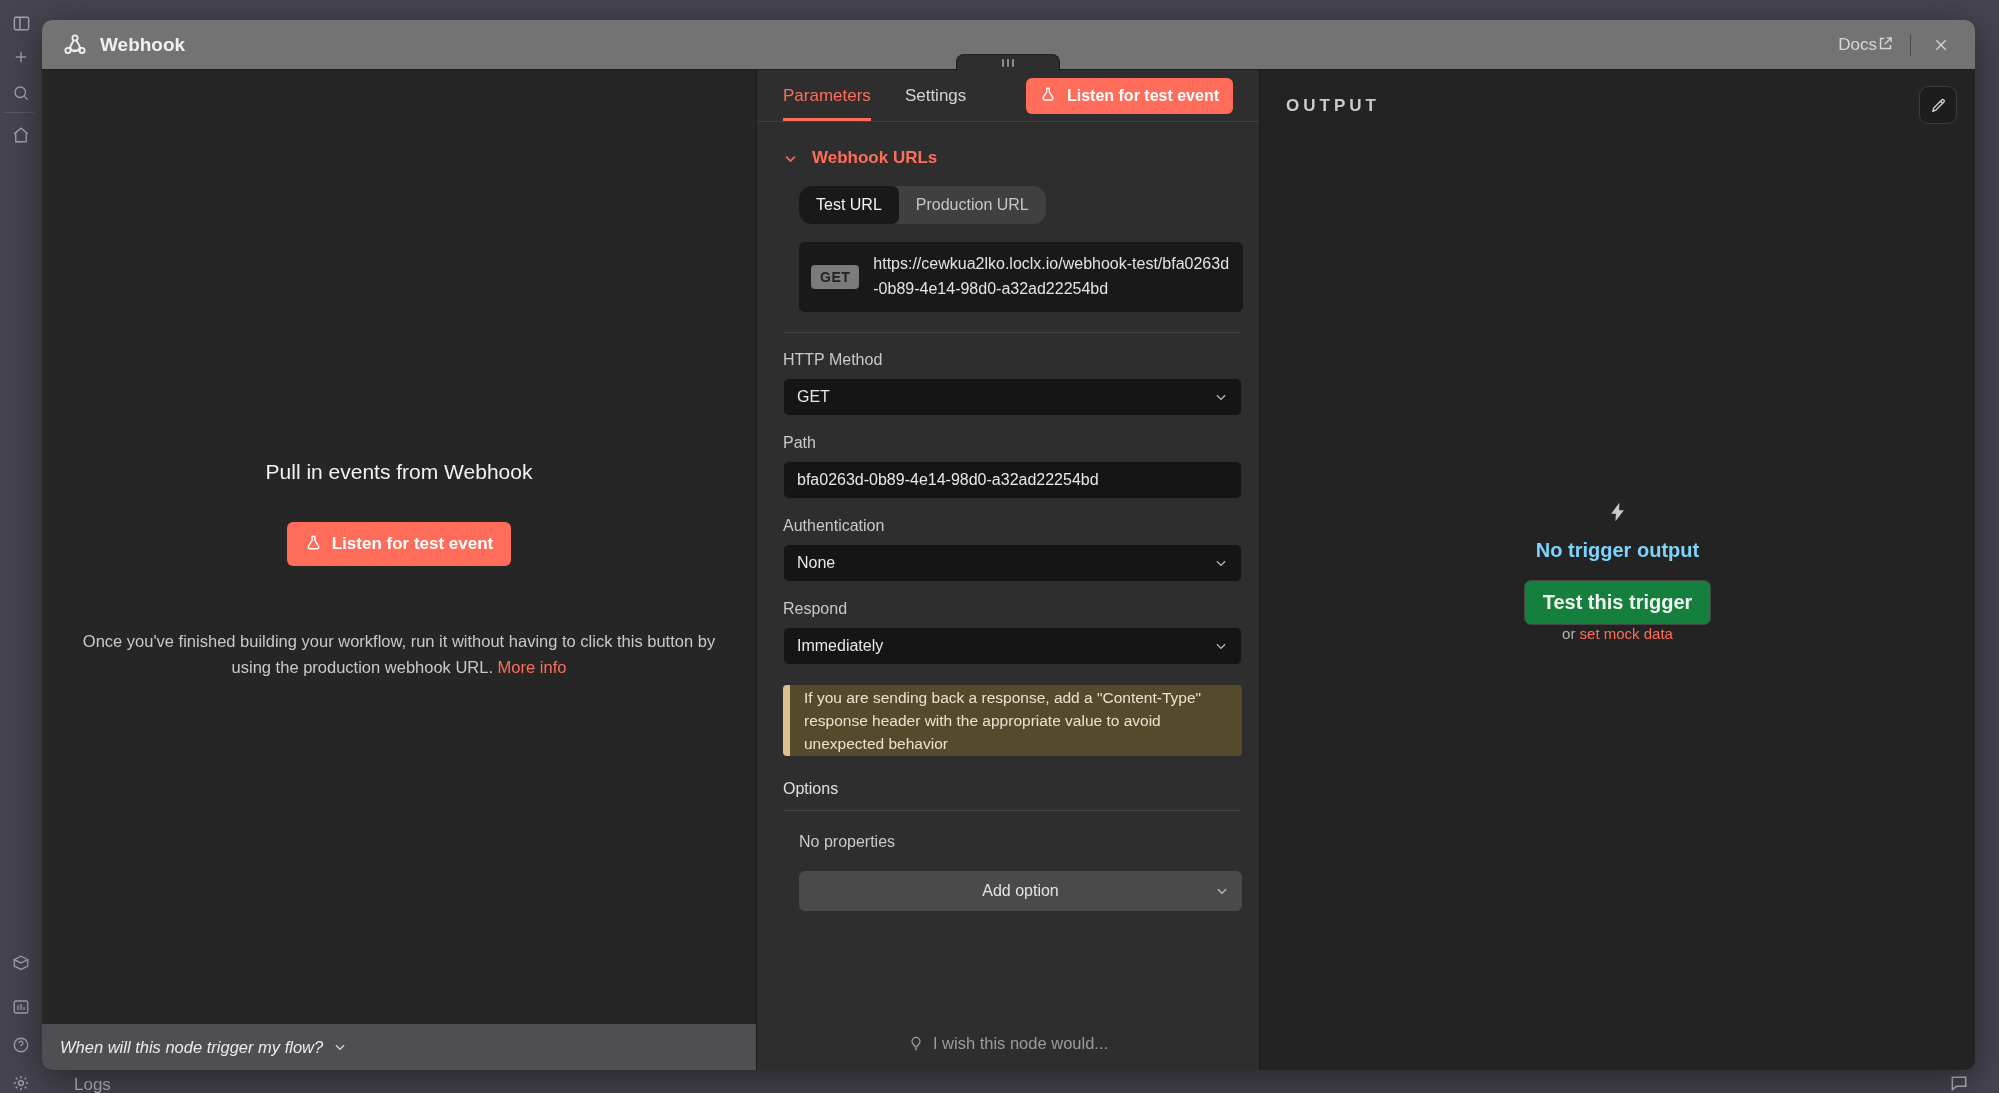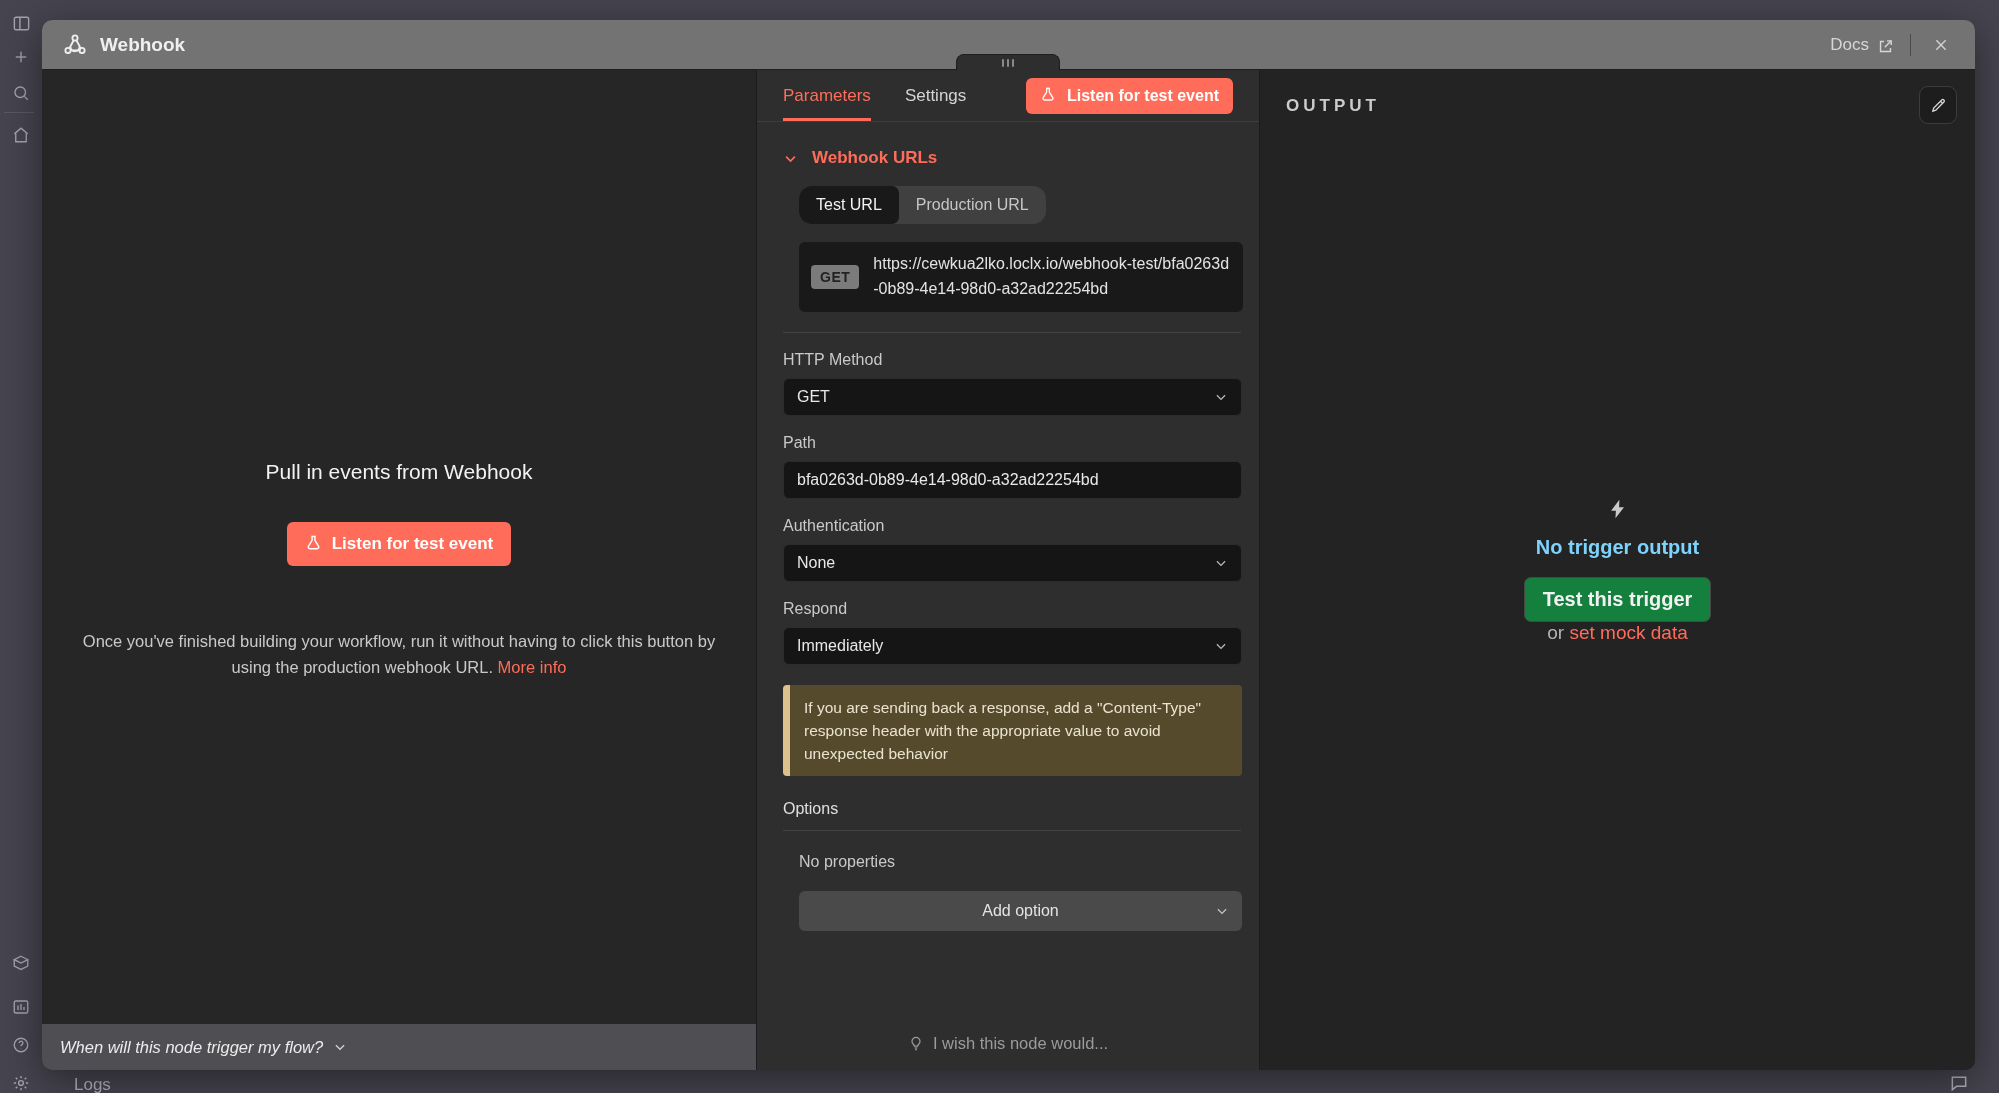--- a/index.html
+++ b/index.html
@@ -29,21 +29,21 @@
     display:flex; flex-direction:column;
   }
   .modal-header {
     height:50px; flex:0 0 50px; display:flex; align-items:center;
     padding:0 20px; border-bottom:1px solid #1e1e1e; position:relative; z-index:2;
     background:#737373; border-radius:10px 10px 0 0;
   }
   .node-icon { width:26px; height:26px; color:#efefef; margin-right:12px; }
   .modal-title { font-size:19px; font-weight:700; color:#f0f0f0; }
   .header-right { margin-left:auto; display:flex; align-items:center; gap:16px; }
-  .docs-link { display:flex; align-items:flex-end; gap:8px; color:#d6d6d6; font-size:17px; cursor:pointer; }
+  .docs-link { display:flex; align-items:flex-start; color:#d6d6d6; font-size:17px; cursor:pointer; }
   .docs-link .ext-ic { width:17px; height:17px; color:#d6d6d6; }
   .hdr-sep { width:1px; height:22px; background:#4a4a4a; }
   .close-btn { color:#cfcfcf; font-size:24px; line-height:1; cursor:pointer; padding:2px 6px; }
 
   .modal-body { flex:1; display:flex; min-height:0; }
 
   
   .panel-input {
     width:715px; flex:0 0 715px; background:#262626; border-right:1px solid #1c1c1c;
     position:relative; display:flex; flex-direction:column; align-items:center; justify-content:center;
@@ -122,21 +122,21 @@
   .field-label { font-size:16px; color:#c9c9c9; margin-bottom:9px; }
   .control {
     width:459px; height:38px; background:#151515; border:1px solid #2c2c2c; border-radius:6px;
     display:flex; align-items:center; padding:0 13px; font-size:16px; color:#e8e8e8; cursor:pointer;
   }
   .control .chev { margin-left:auto; color:#b9b9b9; }
   input.control { cursor:text; font-family:inherit; outline:none; }
 
   .notice {
     margin-top:20px; width:459px; background:#564a2c; border-left:7px solid #dcc18c;
-    border-radius:4px; padding:11px 14px; color:#eae3d0; font-size:15.5px; line-height:1.5;
+    border-radius:4px; padding:1px 14px; color:#eae3d0; font-size:15.5px; line-height:1.5;
   }
 
   .options-label { margin-top:24px; font-size:16px; color:#e0e0e0; padding-bottom:12px; border-bottom:1px solid rgba(255,255,255,.1); }
   .no-props { margin-top:22px; font-size:16px; color:#c9c9c9; }
   .add-option {
     margin-top:20px; width:443px; height:40px; background:#4a4a4a; border:none; border-radius:6px;
     color:#e4e4e4; font-size:16px; display:flex; align-items:center; justify-content:center;
     position:relative; cursor:pointer; font-family:inherit;
   }
   .add-option .chev { position:absolute; right:13px; color:#c4c4c4; }
@@ -160,21 +160,21 @@
   .output-empty {
     position:absolute; inset:0; display:flex; flex-direction:column; align-items:center; justify-content:center;
     padding-bottom:0;
   }
   .bolt-ic { width:22px; height:26px; color:#c9c9c9; }
   .empty-title { margin-top:14px; font-size:20px; font-weight:700; color:#7dd3fc; }
   .test-trigger-btn {
     margin-top:18px; background:#15803d; border:1px solid #474747; border-radius:7px;
     color:#f2f2f2; font-size:20px; font-weight:600; padding:10px 18px; cursor:pointer; font-family:inherit;
   }
-  .mock-line { font-size:19px; color:#b4b4b4; }
+  .mock-line { font-size:15px; color:#b4b4b4; }
 </style>
 </head>
 <body>
 
 <div class="app-sidebar">
   <span class="sb-icon" style="top:12px">
     <svg width="19" height="19" viewBox="0 0 24 24" fill="none" stroke="currentColor" stroke-width="1.8">
         <rect x="3" y="4" width="18" height="16" rx="2"></rect>
         <line x1="10" y1="4" x2="10" y2="20"></line>
       </svg>

